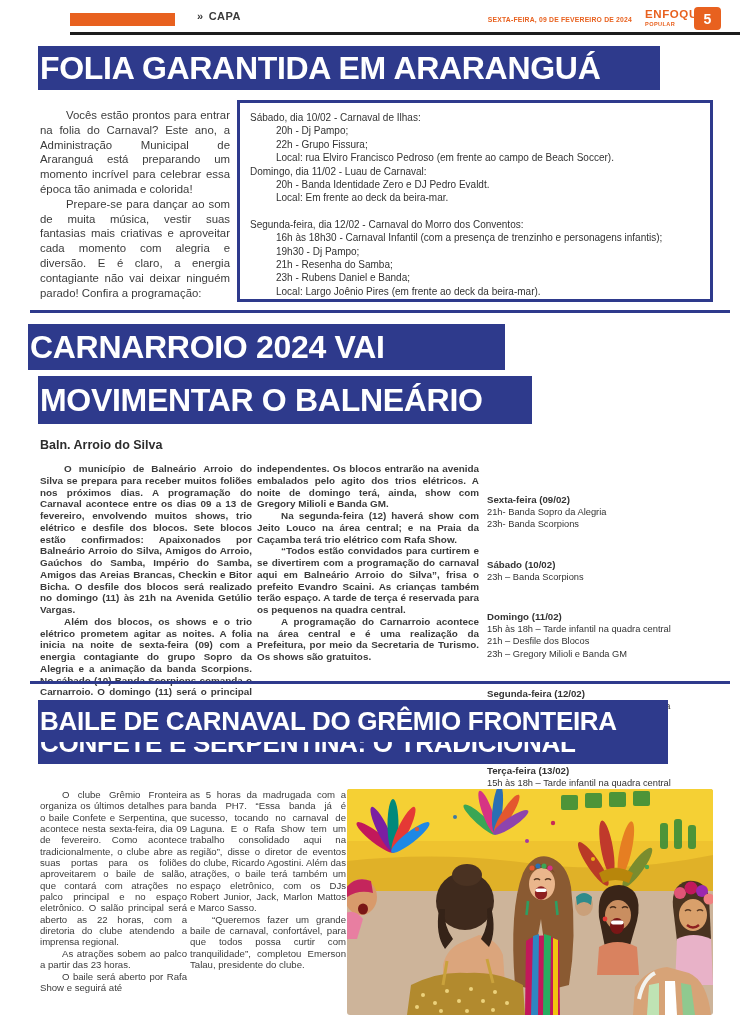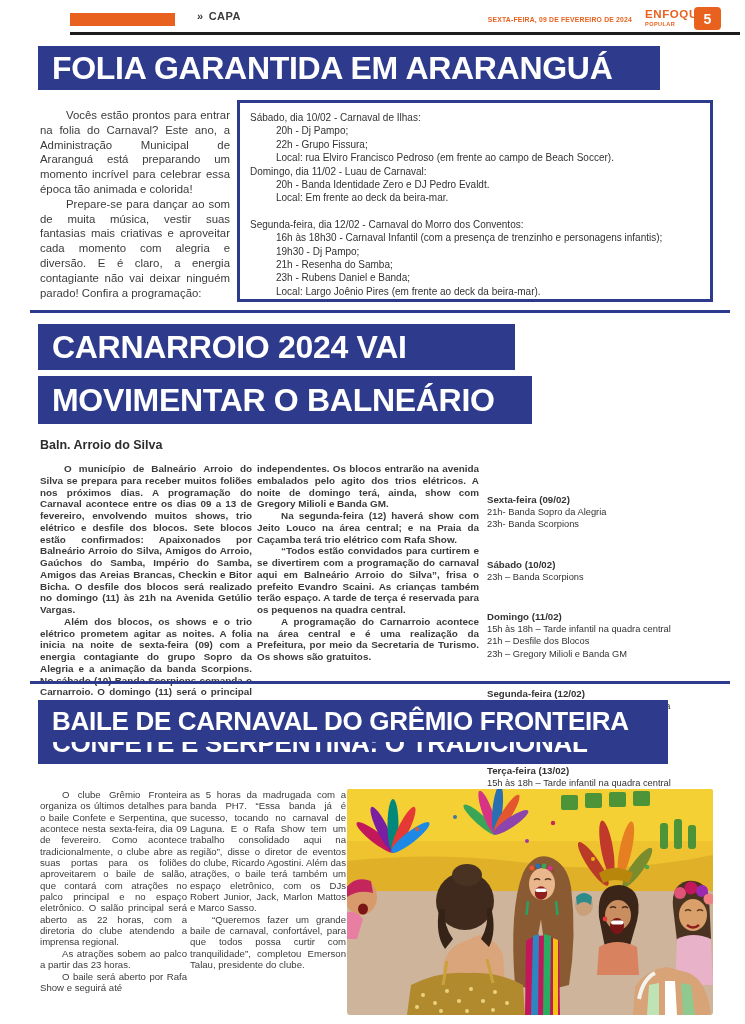--- a/index.html
+++ b/index.html
@@ -11,23 +11,23 @@
   .hdr-section .chev{color:#3a3a3a;margin-right:5px;}
   .hdr-date{position:absolute;right:113px;top:16px;font-size:6.8px;font-weight:bold;color:#e8611f;letter-spacing:.2px;}
   .hdr-brand{position:absolute;left:645px;top:9px;line-height:1;}
   .hdr-brand .b1{font-size:11.5px;font-weight:bold;color:#e8611f;letter-spacing:.6px;}
   .hdr-brand .b2{font-size:5.6px;font-weight:bold;color:#e8611f;letter-spacing:.4px;margin-top:1.5px;}
   .hdr-pagenum{position:absolute;left:694px;top:7px;width:27px;height:23px;background:#e8611f;border-radius:4px;
                color:#fff;font-size:14px;font-weight:bold;display:flex;align-items:center;justify-content:center;}
   .hdr-rule{position:absolute;left:70px;top:32px;width:670px;height:3px;background:#1c1c1c;}
   
   .banner{position:absolute;background:#2e3a8c;color:#ffffff;font-weight:bold;display:flex;align-items:center;
-          padding-left:14px;letter-spacing:-.3px;box-sizing:border-box;}
+          padding-left:2px;letter-spacing:-.3px;box-sizing:border-box;}
   .h1-banner{left:38px;top:46px;width:622px;height:44px;font-size:32px;}
-  .h2-banner-1{left:38px;top:324px;width:477px;height:46px;font-size:32px;}
+  .h2-banner-1{left:28px;top:324px;width:477px;height:46px;font-size:32px;}
   .h2-banner-2{left:38px;top:376px;width:494px;height:48px;font-size:32px;}
   .h3-banner-1{left:38px;top:722px;width:630px;height:42px;font-size:26px;}
   .h3-banner-2{left:38px;top:700px;width:630px;height:42px;font-size:26px;}
   .divider{position:absolute;left:30px;width:700px;height:3px;background:#2e3a8c;}
   .divider-1{top:310px;}
   .divider-2{top:681px;}
   
   .intro-col{position:absolute;left:40px;top:108px;width:190px;font-size:11.4px;line-height:14.8px;
              text-align:justify;color:#3b3b3b;}
   .intro-col p{margin:0;text-indent:26px;}

